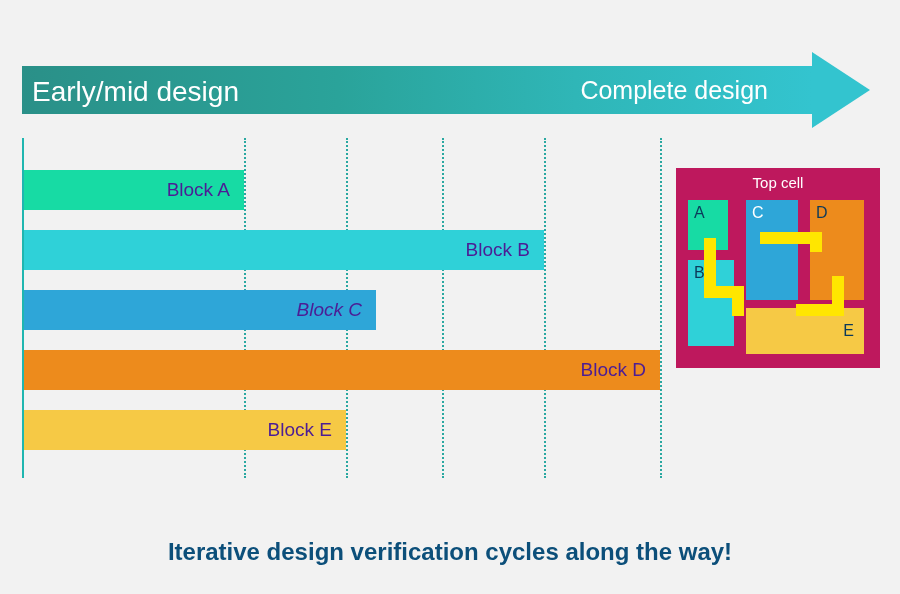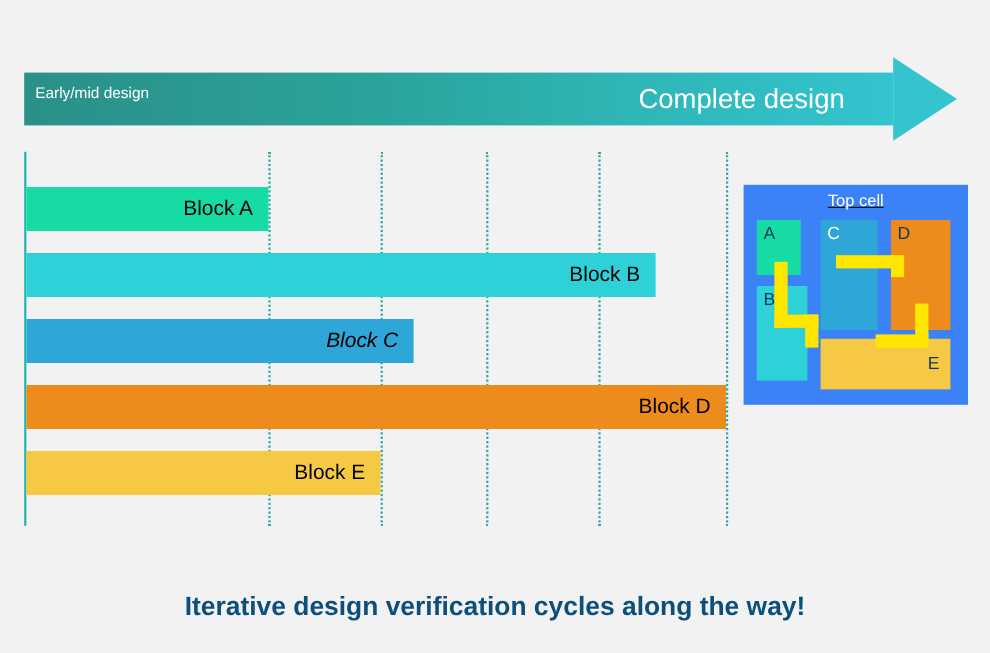--- a/index.html
+++ b/index.html
@@ -41,21 +41,21 @@
     height: 0;
     border-top: 38px solid transparent;
     border-bottom: 38px solid transparent;
     border-left: 58px solid #33c4cf;
   }
   .arrow-label-left {
     position: absolute;
     left: 10px;
     top: 24px;
     color: #fff;
-    font-size: 14px;
+    font-size: 28px;
   }
   .arrow-label-right {
     position: absolute;
     right: 110px;
     top: 24px;
     color: #fff;
     font-size: 25px;
   }
 
   
@@ -83,21 +83,21 @@
   }
   .bar {
     position: absolute;
     left: 2px;
     height: 40px;
     display: flex;
     align-items: center;
     justify-content: flex-end;
     padding-right: 14px;
     font-size: 19px;
-    color: #000000;
+    color: #4c1d95;
   }
   .bar-a { background: #17dba4; }
   .bar-b { background: #2fd1d8; }
   .bar-c { background: #2ea6d8; }
   .bar-d { background: #ed8b1c; }
   .bar-e { background: #f6c945; }
 
   
   .signoff {
     position: absolute;
@@ -108,23 +108,22 @@
   .signoff-title {
     text-align: center;
     font-weight: bold;
     font-size: 17px;
     margin-bottom: 6px;
     color: #000;
   }
   .signoff-box {
     width: 204px;
     height: 200px;
-    background: #3b82f6;
+    background: #be185d;
     position: relative;
-    text-decoration: underline;
   }
   .signoff-sub {
     text-align: center;
     color: #fff;
     font-size: 15px;
     padding-top: 6px;
   }
   .cell {
     position: absolute;
     display: flex;
@@ -172,21 +171,21 @@
     <div class="axis"></div>
 
   <div class="vline" style="left: 222px;"></div>
       <div class="vline" style="left: 324px;"></div>
       <div class="vline" style="left: 420px;"></div>
       <div class="vline" style="left: 522px;"></div>
       <div class="vline" style="left: 638px;"></div>
       <div class="bar bar-a" style="width: 220px; top: 10px;">
         <span>Block A</span>
       </div>
-      <div class="bar bar-b" style="width: 572px; top: 70px;">
+      <div class="bar bar-b" style="width: 520px; top: 70px;">
         <span>Block B</span>
       </div>
       <div class="bar bar-c" style="width: 352px; top: 130px; font-style: italic;">
         <span>Block C</span>
       </div>
       <div class="bar bar-d" style="width: 636px; top: 190px;">
         <span>Block D</span>
       </div>
       <div class="bar bar-e" style="width: 322px; top: 250px; padding-left: 36px;">
         <span>Block E</span>

